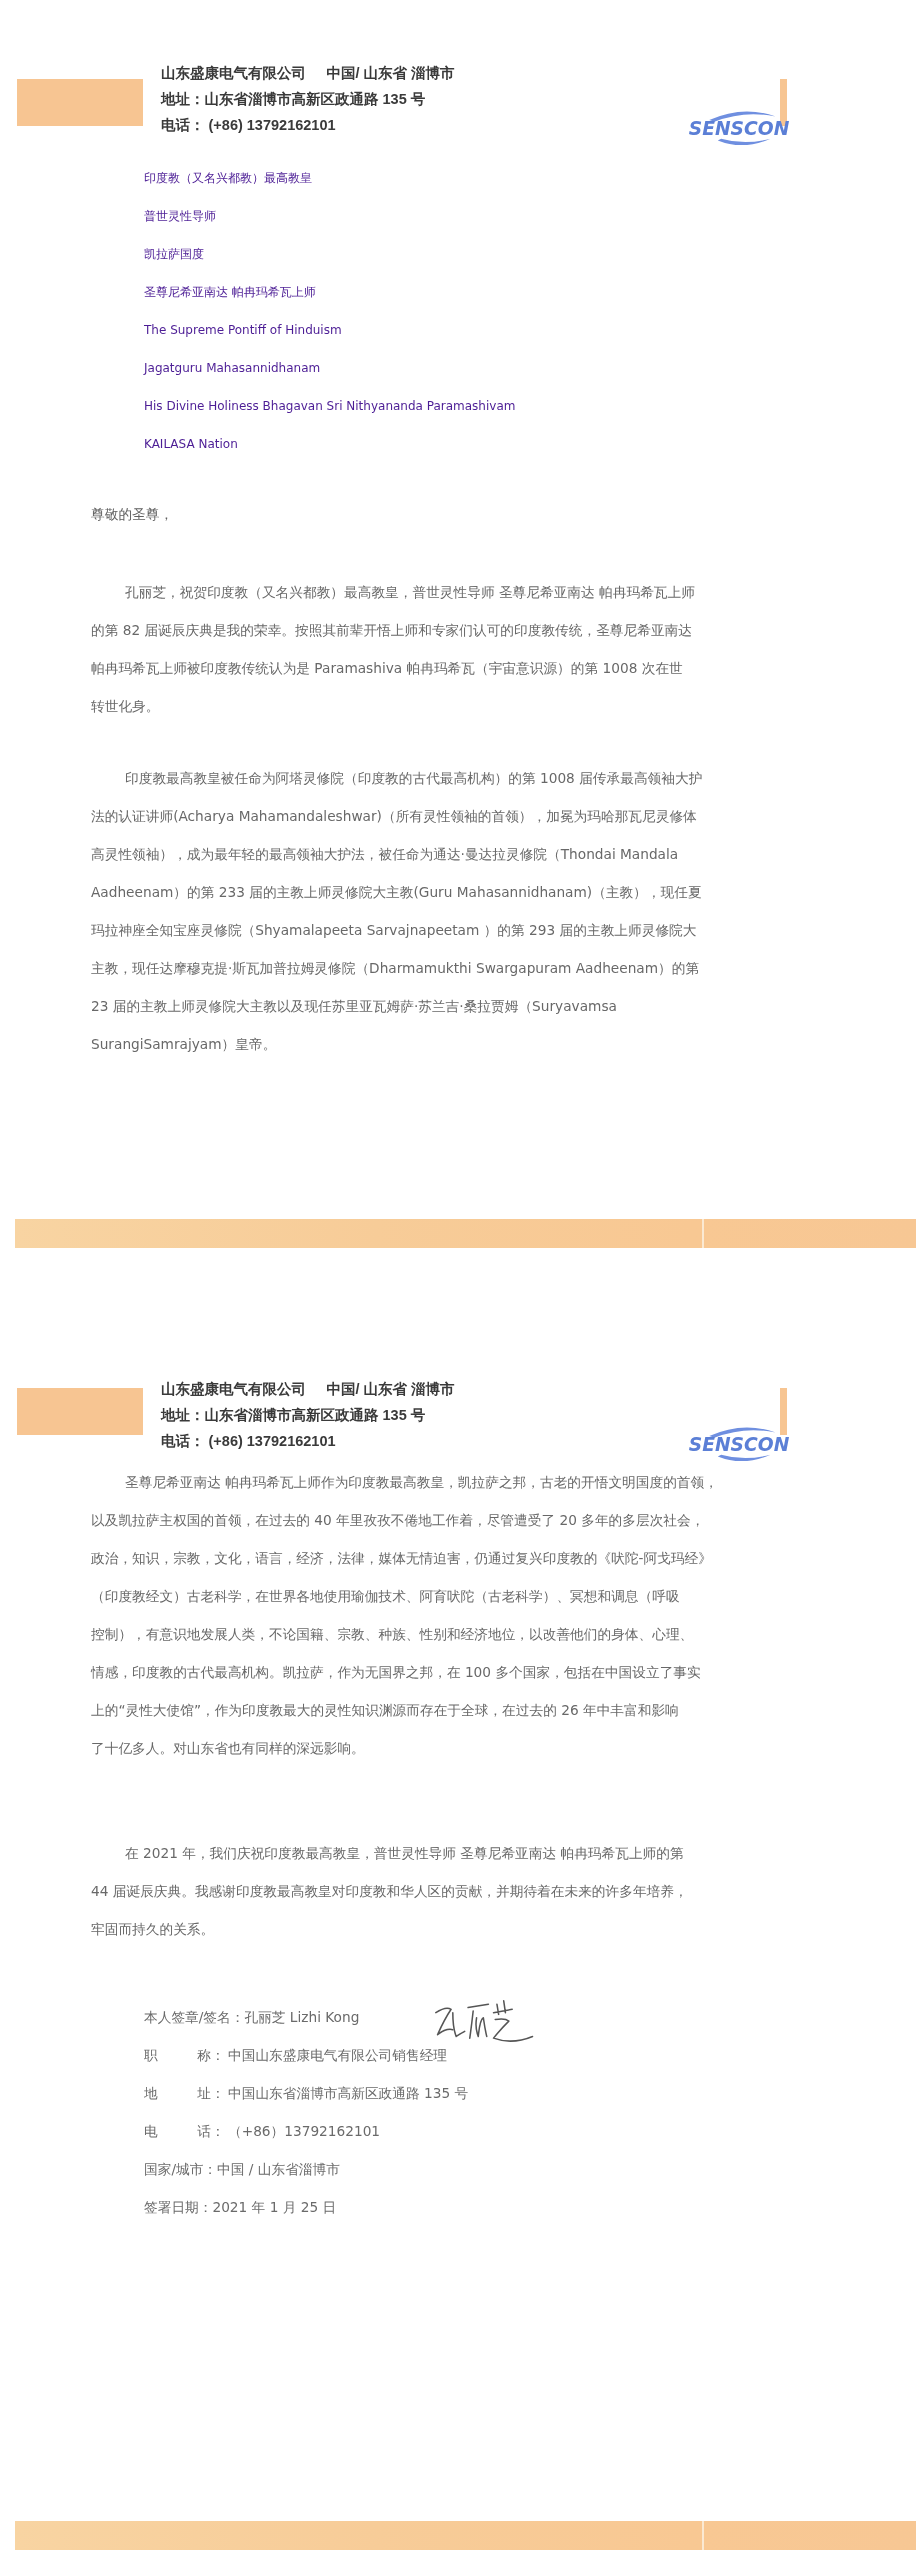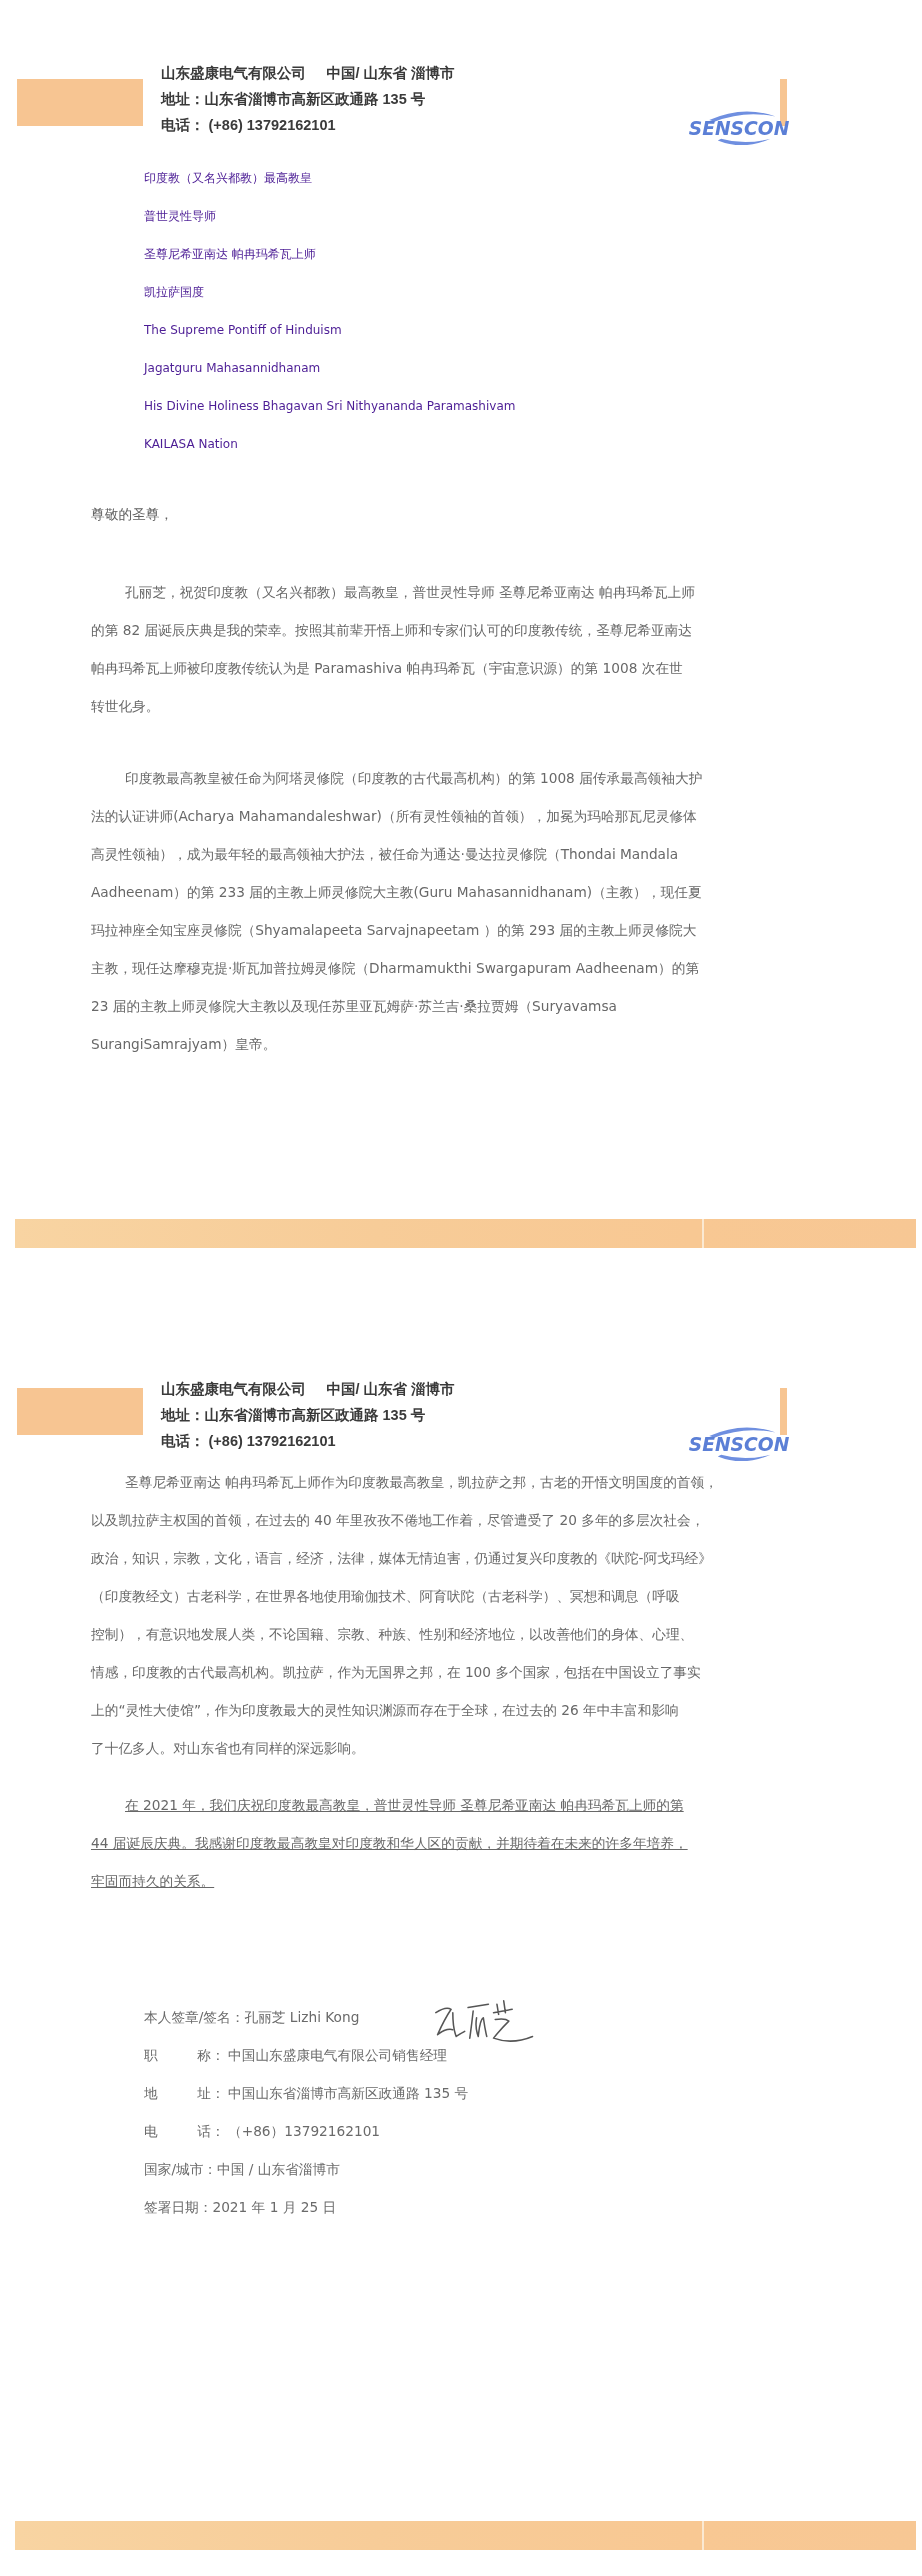--- a/index.html
+++ b/index.html
@@ -94,22 +94,22 @@
     <svg viewBox="0 0 150 60" aria-hidden="true">
       <path d="M40 20 Q80 2 118 16 Q82 8 46 22 Z" fill="#6f8fe0"></path>
       <text x="75" y="38" text-anchor="middle" font-family="DejaVu Sans, sans-serif" font-size="22" font-weight="bold" font-style="italic" fill="#5b7fd6">SENSCON</text>
       <path d="M50 44 Q80 56 112 42 Q82 50 54 42 Z" fill="#6f8fe0"></path>
     </svg>
   </div>
 
   <div class="addressee" style="top:159px;">
     <div class="line">印度教（又名兴都教）最高教皇</div>
     <div class="line">普世灵性导师</div>
+    <div class="line">凯拉萨国度</div>
     <div class="line">圣尊尼希亚南达 帕冉玛希瓦上师</div>
-    <div class="line">凯拉萨国度</div>
     <div class="line">The Supreme Pontiff of Hinduism</div>
     <div class="line">Jagatguru Mahasannidhanam</div>
     <div class="line">His Divine Holiness Bhagavan Sri Nithyananda Paramashivam</div>
     <div class="line">KAILASA Nation</div>
   </div>
 
   <div class="salutation" style="top:506px;">尊敬的圣尊，</div>
 
   <div class="para" style="top:573px;">
     <span class="pline indent">孔丽芝，祝贺印度教（又名兴都教）最高教皇，普世灵性导师 圣尊尼希亚南达 帕冉玛希瓦上师</span>
@@ -158,21 +158,21 @@
     <span class="pline indent">圣尊尼希亚南达 帕冉玛希瓦上师作为印度教最高教皇，凯拉萨之邦，古老的开悟文明国度的首领，</span>
     <span class="pline">以及凯拉萨主权国的首领，在过去的  40  年里孜孜不倦地工作着，尽管遭受了  20  多年的多层次社会，</span>
     <span class="pline">政治，知识，宗教，文化，语言，经济，法律，媒体无情迫害，仍通过复兴印度教的《吠陀-阿戈玛经》</span>
     <span class="pline">（印度教经文）古老科学，在世界各地使用瑜伽技术、阿育吠陀（古老科学）、冥想和调息（呼吸</span>
     <span class="pline">控制），有意识地发展人类，不论国籍、宗教、种族、性别和经济地位，以改善他们的身体、心理、</span>
     <span class="pline">情感，印度教的古代最高机构。凯拉萨，作为无国界之邦，在  100  多个国家，包括在中国设立了事实</span>
     <span class="pline">上的“灵性大使馆”，作为印度教最大的灵性知识渊源而存在于全球，在过去的  26  年中丰富和影响</span>
     <span class="pline">了十亿多人。对山东省也有同样的深远影响。</span>
   </div>
 
-  <div class="para" style="top:504px;text-decoration:underline;">
+  <div class="para" style="top:552px;">
     <span class="pline indent">在  2021  年，我们庆祝印度教最高教皇，普世灵性导师 圣尊尼希亚南达 帕冉玛希瓦上师的第</span>
     <span class="pline">44  届诞辰庆典。我感谢印度教最高教皇对印度教和华人区的贡献，并期待着在未来的许多年培养，</span>
     <span class="pline">牢固而持久的关系。</span>
   </div>
 
   <div class="sig-block" style="top:716px;">
     <div class="sig-row">
       <span class="lbl">本人签章/签名：</span>
       <span>孔丽芝   Lizhi Kong</span>
     </div>

